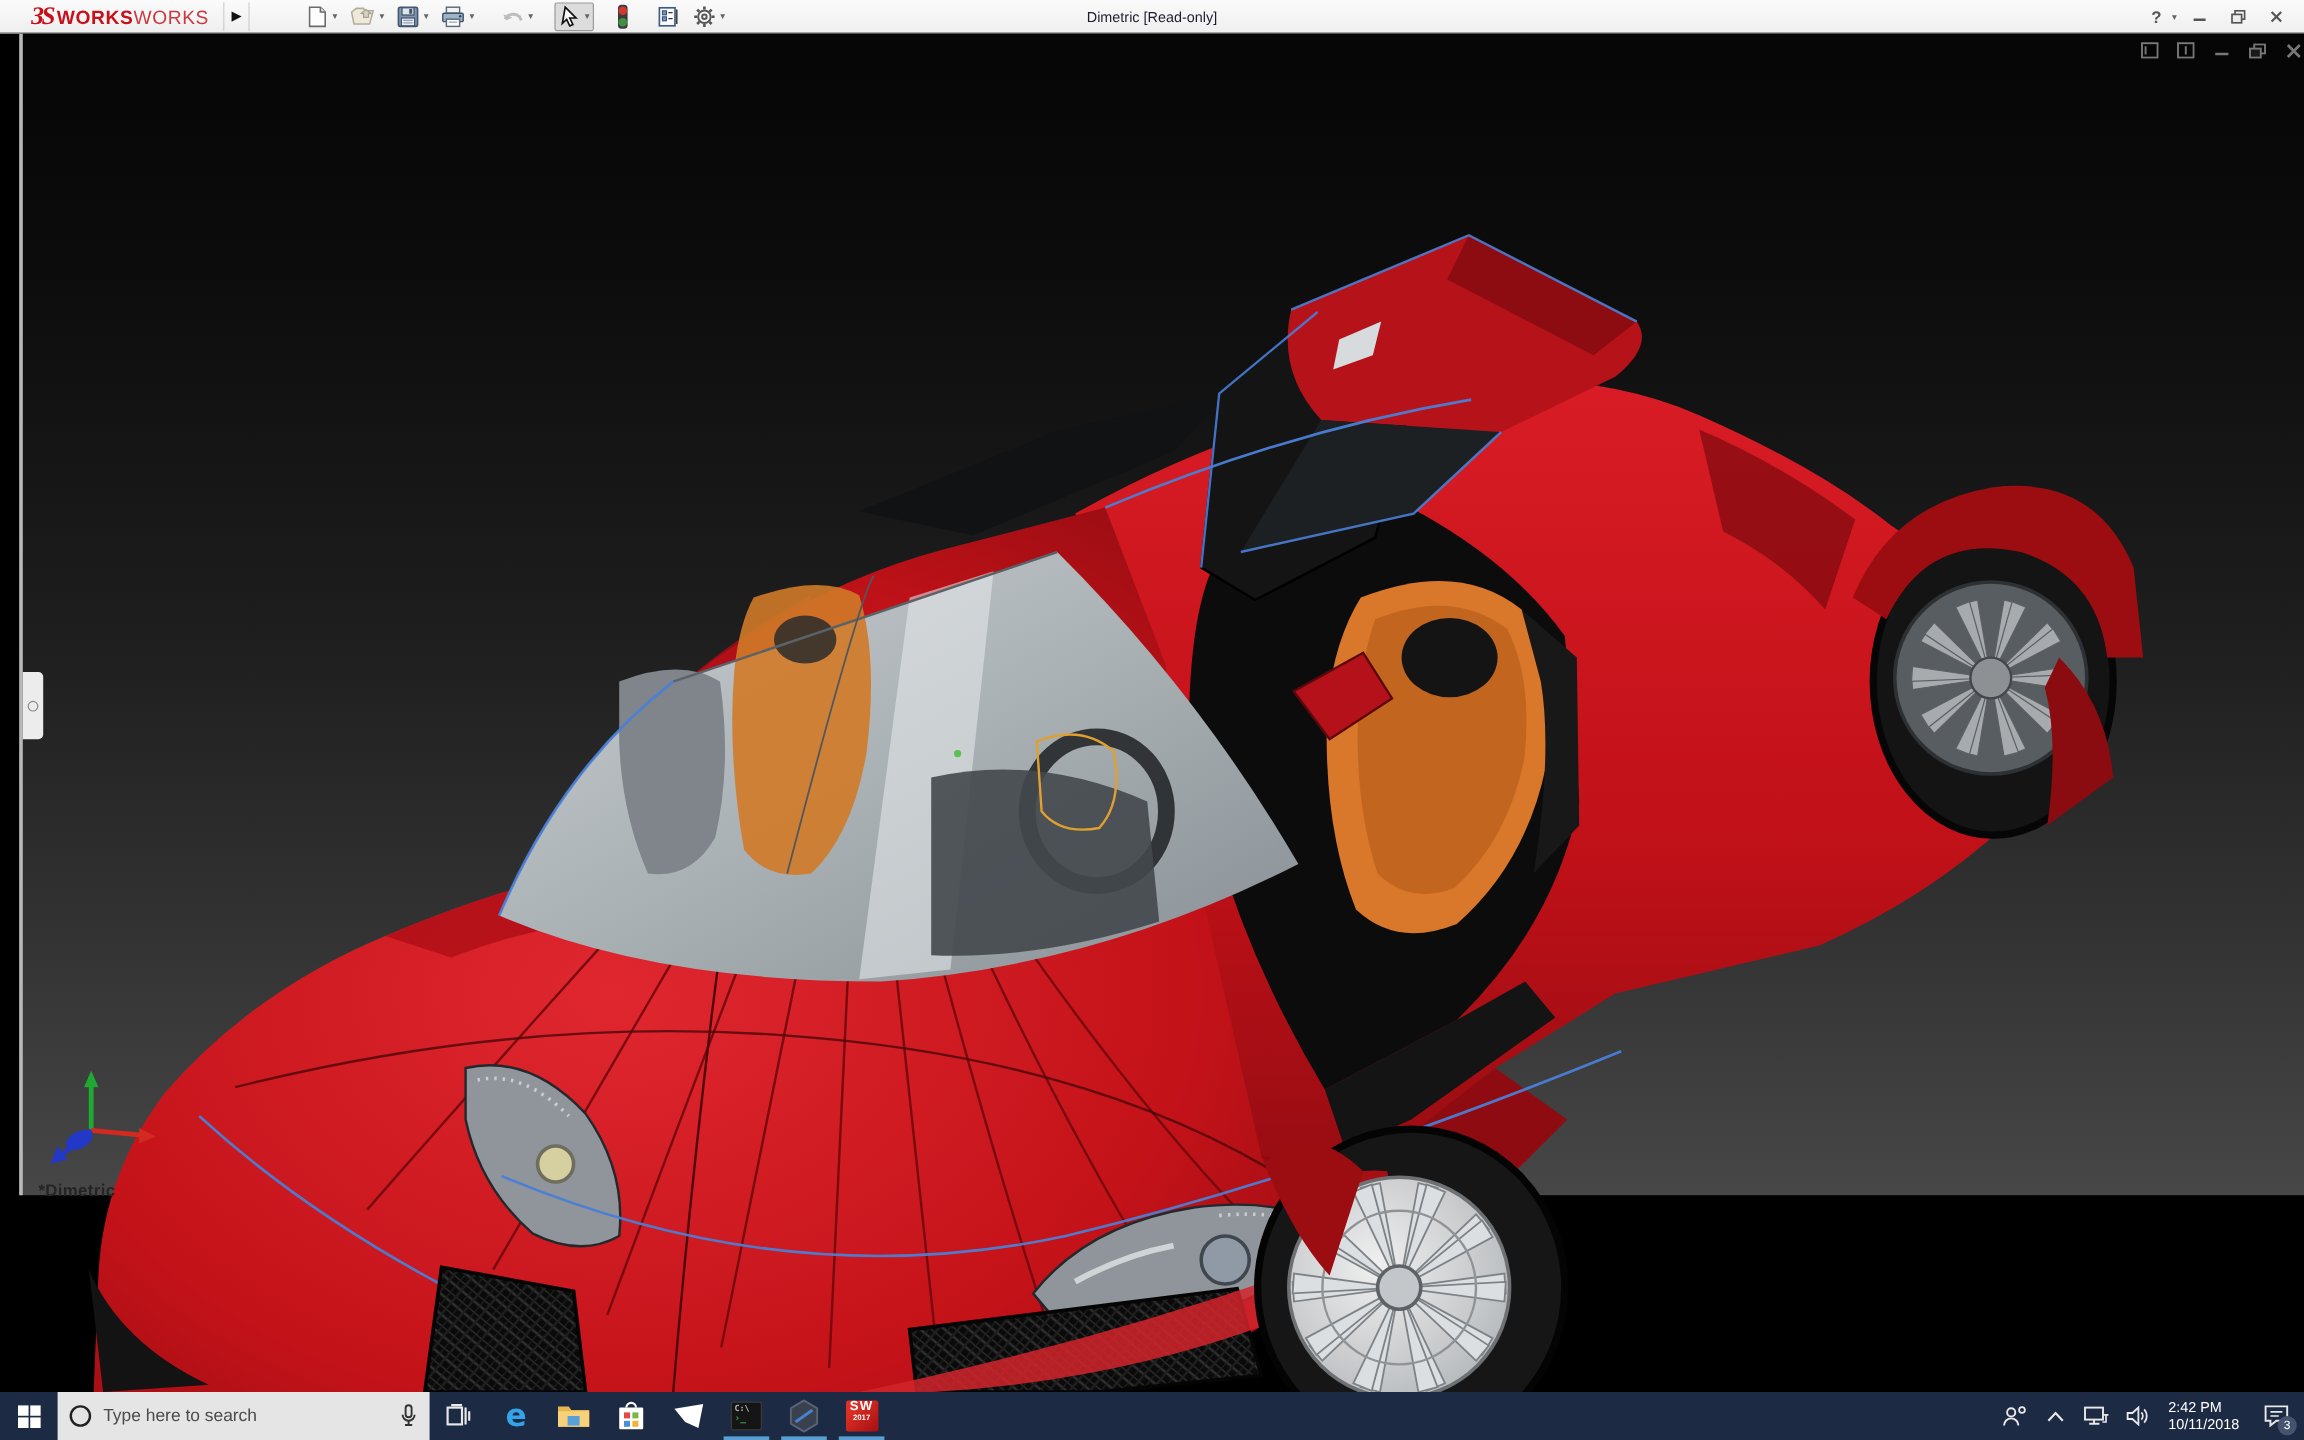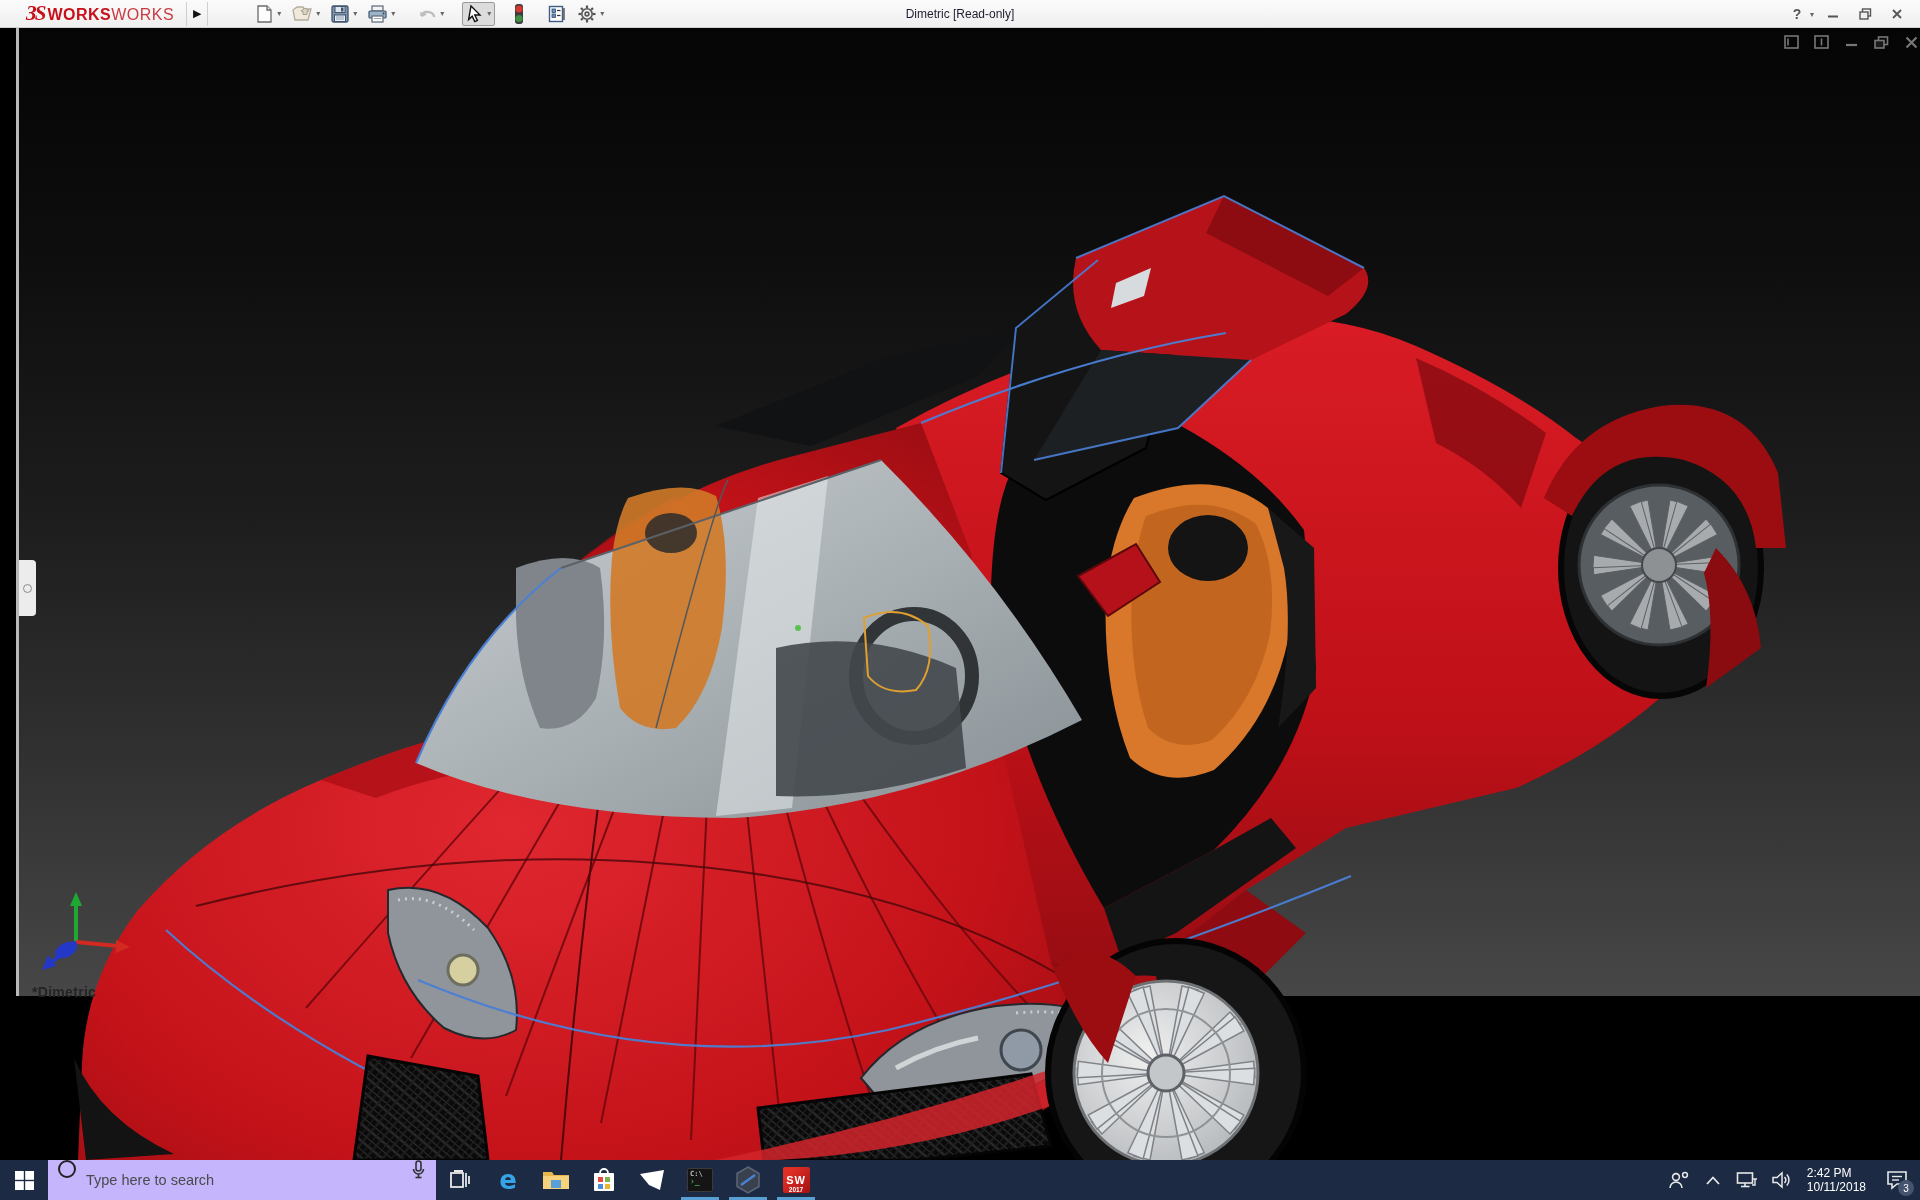--- a/index.html
+++ b/index.html
@@ -41,42 +41,42 @@
   .dc { color:#777; display:flex; align-items:center; justify-content:center; width:18px; height:16px; cursor:pointer; }
   .dc svg { display:block; }
   .view-label { position:absolute; left:16px; bottom:-4px; font-size:14px; font-weight:700; color:#242424; letter-spacing:.3px; }
   .triad { position:absolute; left:18px; bottom:22px; }
   .model-svg { position:absolute; inset:0; }
 
   
   .taskbar { position:absolute; left:0; top:1160px; width:1920px; height:40px;
              background:#1d2a44; display:flex; align-items:stretch; }
   .start-btn { width:48px; display:flex; align-items:center; justify-content:center; cursor:pointer; }
-  .search-box { width:388px; background:#c4b5fd; display:flex; padding:0 10px; gap:10px; }
+  .search-box { width:310px; background:#e5e5e5; display:flex; align-items:center; padding:0 10px; gap:10px; }
   .cortana-ring { width:18px; height:18px; border:2.5px solid #222; border-radius:50%; flex:none; }
   .search-input { flex:1; border:none; background:transparent; outline:none; font-size:14.5px; color:#3c3c3c;
                   font-family:"Liberation Sans", sans-serif; }
   .search-input::placeholder { color:#4a4a4a; opacity:1; }
   .tb-app { width:48px; position:relative; display:flex; align-items:center; justify-content:center; cursor:pointer; }
   .tb-app.running::after { content:""; position:absolute; bottom:0; left:5px; right:5px; height:3px; background:#5a9fd4; }
   .tb-spacer { flex:1; }
   .tray { display:flex; align-items:center; gap:10px; padding-right:6px; }
   .tray-ic { display:flex; align-items:center; justify-content:center; width:24px; height:40px; cursor:pointer; }
   .clock { text-align:left; color:#fff; font-size:12px; line-height:14px; cursor:pointer; padding:0 4px; }
   .action-center { position:relative; width:34px; height:40px; display:flex; align-items:center; justify-content:center; cursor:pointer; }
   .ac-badge { position:absolute; right:0; bottom:4px; width:16px; height:16px; border-radius:50%;
               background:#46536e; color:#fff; font-size:10px; display:flex; align-items:center; justify-content:center; }
 
   
   .edge-e { font:700 26px "DejaVu Sans", sans-serif; color:#35a3e8; }
   .cmd-ic { width:26px; height:24px; background:#151515; border:1px solid #3a3a3a; border-radius:2px;
             font:700 7px "DejaVu Sans Mono", monospace; color:#bbb; padding:1px 2px; }
   .cmd-ic .prompt { color:#3fae4a; font-size:8px; line-height:8px; }
   .sw-ic { width:27px; height:26px; background:linear-gradient(135deg,#e03026 20%,#a50f12); border-radius:2px;
-           display:flex; flex-direction:column; align-items:center; justify-content:flex-end; color:#fff; }
+           display:flex; flex-direction:column; align-items:center; justify-content:flex-start; color:#fff; }
   .sw-ic .sw { font:700 11px "Liberation Sans", sans-serif; letter-spacing:1px; line-height:11px; }
   .sw-ic .yr { font:700 6.5px "Liberation Sans", sans-serif; line-height:7px; }
 </style>
 </head>
 <body>
 
 <div class="titlebar">
   <div class="logo">
     <span class="mark">ЗS</span>
     <span class="solid">WORKS</span>

